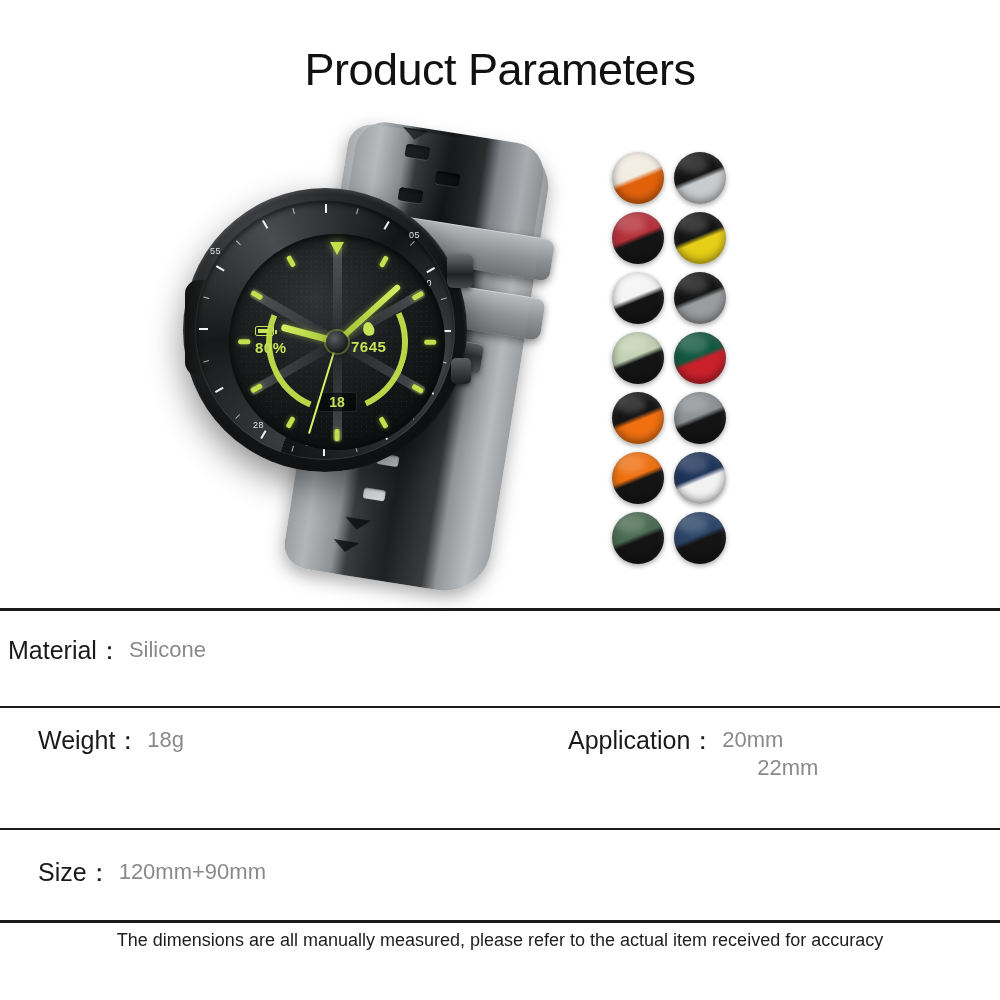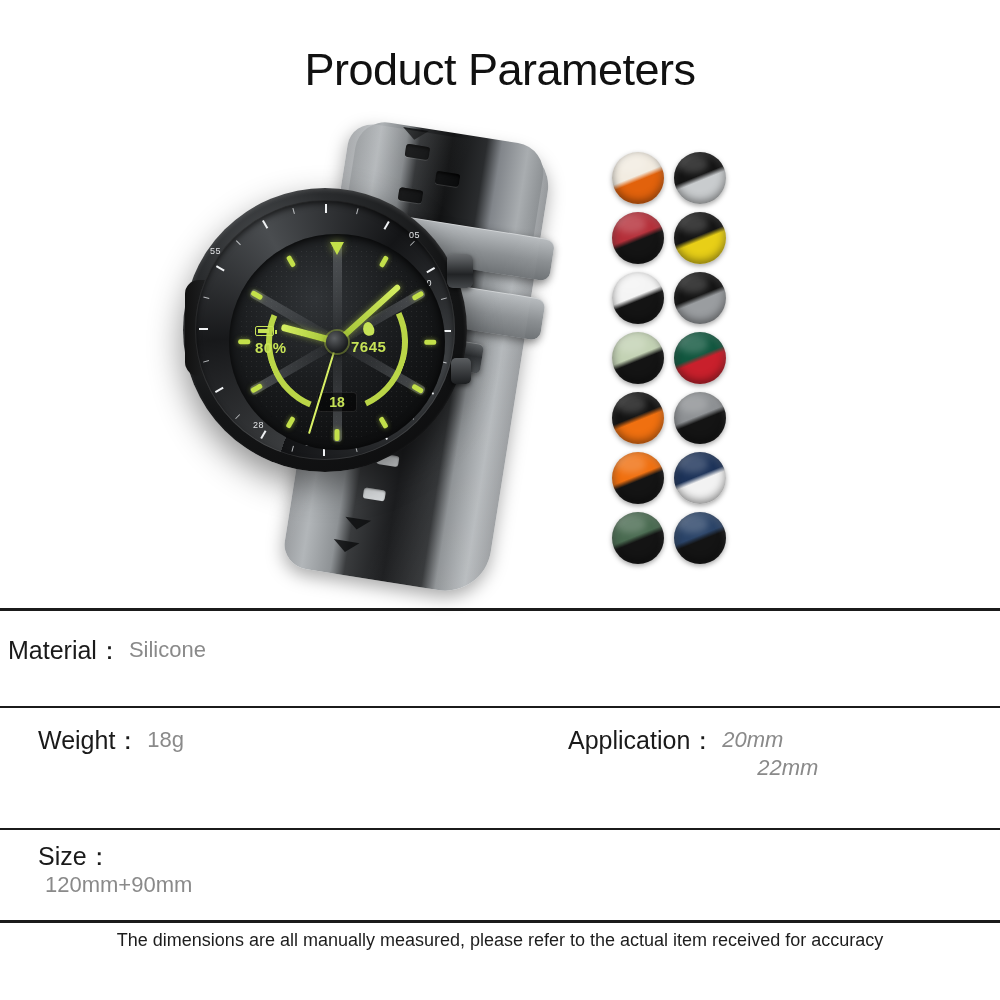--- a/index.html
+++ b/index.html
@@ -255,23 +255,23 @@
   }
   .val {
     font-size: 22px; color: #8a8a8a; font-weight: 400;
     font-family: "Liberation Sans", sans-serif; line-height: 1.25;
     margin-left: 7px;
   }
   .val.stack { display: block; }
   .val .ln2 { display: block; text-align: right; }
   .r1 .pair { padding-top: 25px; }
   .r2 .pair { padding-top: 18px; }
-  .r3 .pair { padding-top: 12px; flex-direction: column; }
+  .r3 .pair { padding-top: 28px; }
   .r1 .cell.left .val { max-width: 400px; }
-  .r2 .cell.right .val { min-width: 96px; font-style: italic; }
+  .r2 .cell.right .val { min-width: 96px; }
 
   .footnote {
     position: absolute; left: 0; top: 930px; width: 1000px;
     text-align: center; font-size: 18px; color: #1d1d1d;
     font-family: "Liberation Sans", sans-serif;
   }
 </style>
 </head>
 <body>
 

